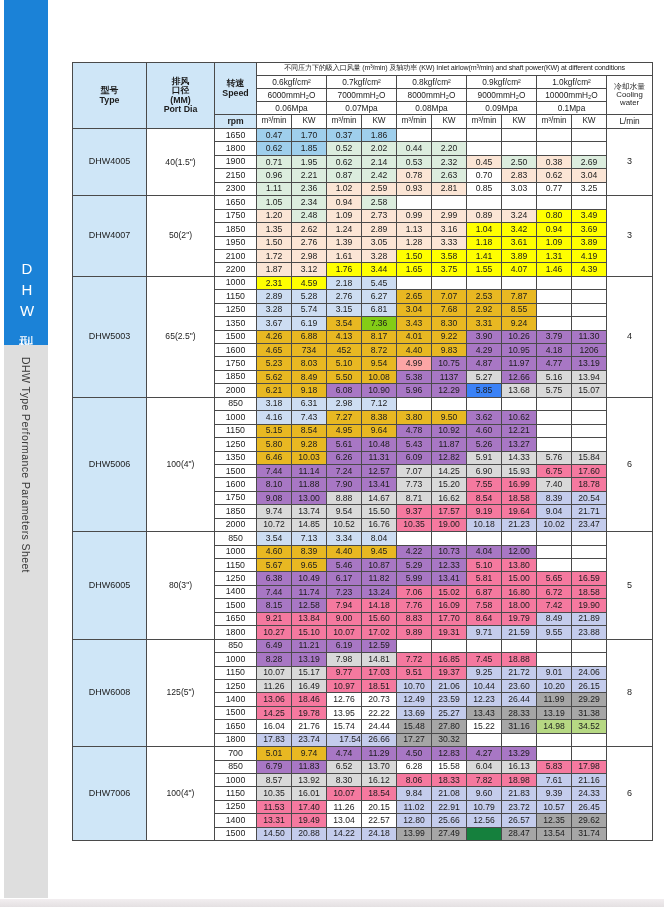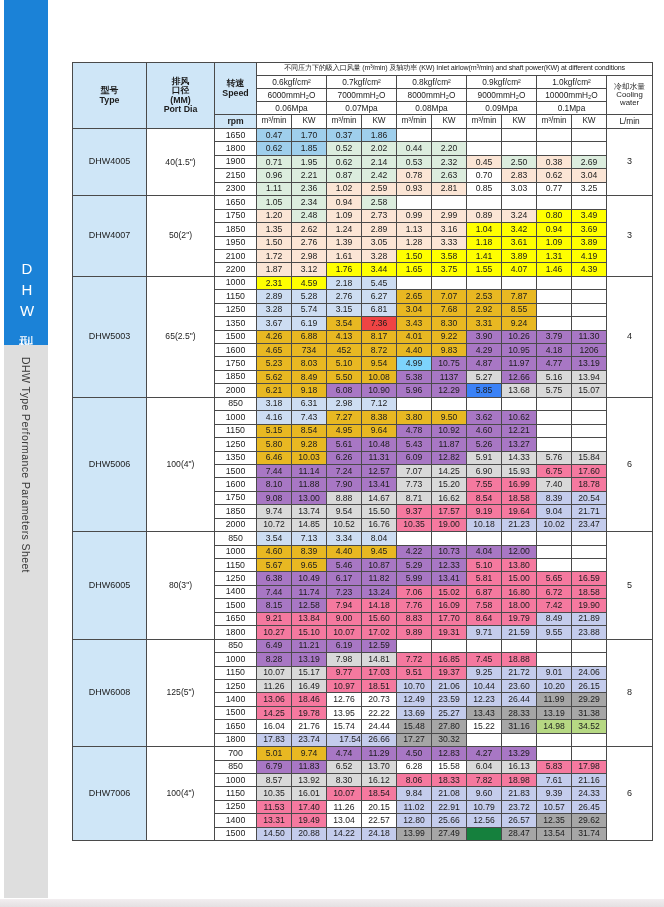--- a/index.html
+++ b/index.html
@@ -314,21 +314,21 @@
           <td class="val" style="background: rgb(232, 184, 34);">2.92</td>
           <td class="val" style="background: rgb(232, 184, 34);">8.55</td>
           <td class="val"></td>
           <td class="val"></td>
         </tr>
         <tr>
           <td class="rpm">1350</td>
           <td class="val" style="background: rgb(205, 221, 242);">3.67</td>
           <td class="val" style="background: rgb(205, 221, 242);">6.19</td>
           <td class="val" style="background: rgb(232, 184, 34);">3.54</td>
-          <td class="val" style="background: #ef4444;">7.36</td>
+          <td class="val" style="background: #84cc16;">7.36</td>
           <td class="val" style="background: rgb(232, 184, 34);">3.43</td>
           <td class="val" style="background: rgb(232, 184, 34);">8.30</td>
           <td class="val" style="background: rgb(232, 184, 34);">3.31</td>
           <td class="val" style="background: rgb(232, 184, 34);">9.24</td>
           <td class="val"></td>
           <td class="val"></td>
         </tr>
         <tr>
           <td class="rpm">1500</td>
           <td class="val" style="background: rgb(232, 184, 34);">4.26</td>
@@ -354,21 +354,21 @@
           <td class="val" style="background: rgb(168, 119, 196);">10.95</td>
           <td class="val" style="background: rgb(168, 119, 196);">4.18</td>
           <td class="val" style="background: rgb(168, 119, 196);">1206</td>
         </tr>
         <tr>
           <td class="rpm">1750</td>
           <td class="val" style="background: rgb(232, 184, 34);">5.23</td>
           <td class="val" style="background: rgb(232, 184, 34);">8.03</td>
           <td class="val" style="background: rgb(232, 184, 34);">5.10</td>
           <td class="val" style="background: rgb(232, 184, 34);">9.54</td>
-          <td class="val" style="background: #7dd3fc; margin-top: 33px;">4.99</td>
+          <td class="val" style="background: #fca5a5; margin-top: 33px;">4.99</td>
           <td class="val" style="background: rgb(168, 119, 196);">10.75</td>
           <td class="val" style="background: rgb(168, 119, 196);">4.87</td>
           <td class="val" style="background: rgb(168, 119, 196);">11.97</td>
           <td class="val" style="background: rgb(168, 119, 196);">4.77</td>
           <td class="val" style="background: rgb(168, 119, 196);">13.19</td>
         </tr>
         <tr>
           <td class="rpm">1850</td>
           <td class="val" style="background: rgb(232, 184, 34);">5.62</td>
           <td class="val" style="background: rgb(232, 184, 34);">8.49</td>

